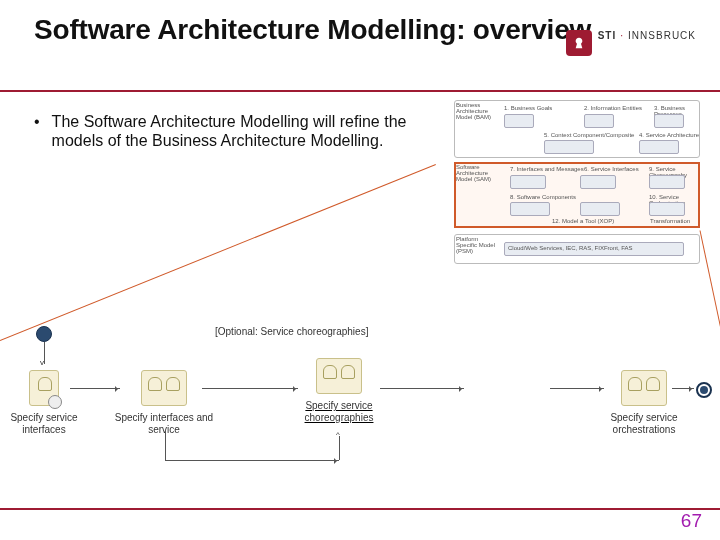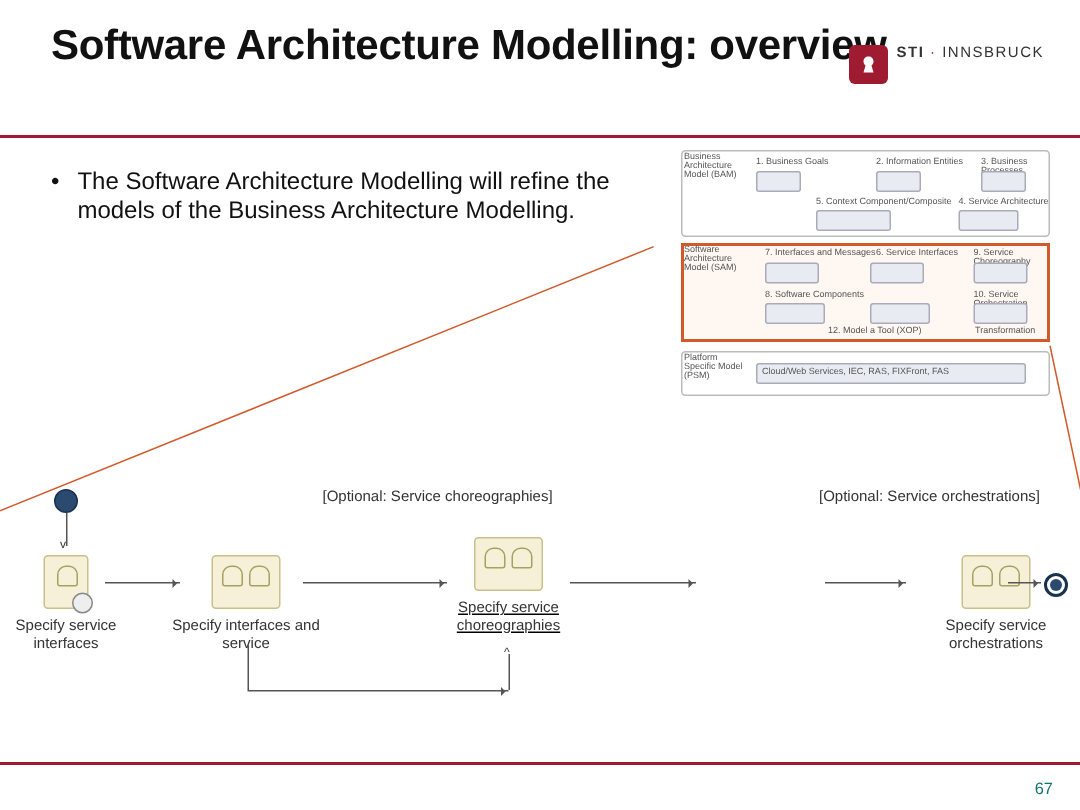--- a/index.html
+++ b/index.html
@@ -155,21 +155,21 @@
   }
   .vmark { position:absolute; font-size:8px; color:#333; }
   .footer-line {
     position: absolute;
     left: 0; right: 0; bottom: 30px;
     border-top: 2px solid #9e1b32;
   }
   .page-num {
     position: absolute;
     right: 18px; bottom: 8px;
-    font-size: 11px; color: #0f766e; text-align: right;
+    font-size: 19px; color: #a21caf; text-align: right;
   }
 </style>
 </head>
 <body>
 
 <div class="title-block">
   <div class="title">Software Architecture Modelling: overview</div>
 </div>
 <div class="title-underline"></div>
 
@@ -227,37 +227,36 @@
 
 <div class="orange-line" style="left:0;top:340px;width:470px;transform:rotate(-22deg);"></div>
 <div class="orange-line" style="left:700px;top:230px;width:120px;transform:rotate(78deg);"></div>
 
 <div class="workflow">
   <div class="start-dot" style="left:36px;top:0;"></div>
   <div class="varrow" style="left:44px;top:16px;height:22px;"></div>
   <span class="vmark" style="left:40px;top:32px;">v</span>
 
   <div class="wf-note" style="left:200px;top:0;padding-left:15px;">[Optional: Service choreographies]</div>
-  <div class="wf-note" style="left:546px;top:0;">[Optional: Service orchestrations]</div>
 
   <div class="wf-item" style="left:-10px;top:44px;">
     <div class="wf-icon single">
         <div class="gear"></div>
       </div>
     <div class="wf-label">Specify service interfaces</div>
   </div>
   <div class="wf-item" style="left:110px;top:44px;">
     <div class="wf-icon"></div>
     <div class="wf-label">Specify interfaces and service</div>
   </div>
   <div class="wf-item" style="left:285px;top:32px;text-decoration:underline;">
     <div class="wf-icon"></div>
     <div class="wf-label">Specify service choreographies</div>
   </div>
-  <div class="wf-item" style="left:610px;top:44px;text-align:center;">
+  <div class="wf-item" style="left:590px;top:44px;text-align:center;">
     <div class="wf-icon"></div>
     <div class="wf-label">Specify service orchestrations</div>
   </div>
 
   <div class="end-dot" style="left:696px;top:56px;"></div>
 
   <div class="arrow" style="left:70px;top:62px;width:50px;"></div>
   <div class="arrow" style="left:202px;top:62px;width:96px;"></div>
   <div class="arrow" style="left:380px;top:62px;width:84px;"></div>
   <div class="arrow" style="left:550px;top:62px;width:54px;"></div>

